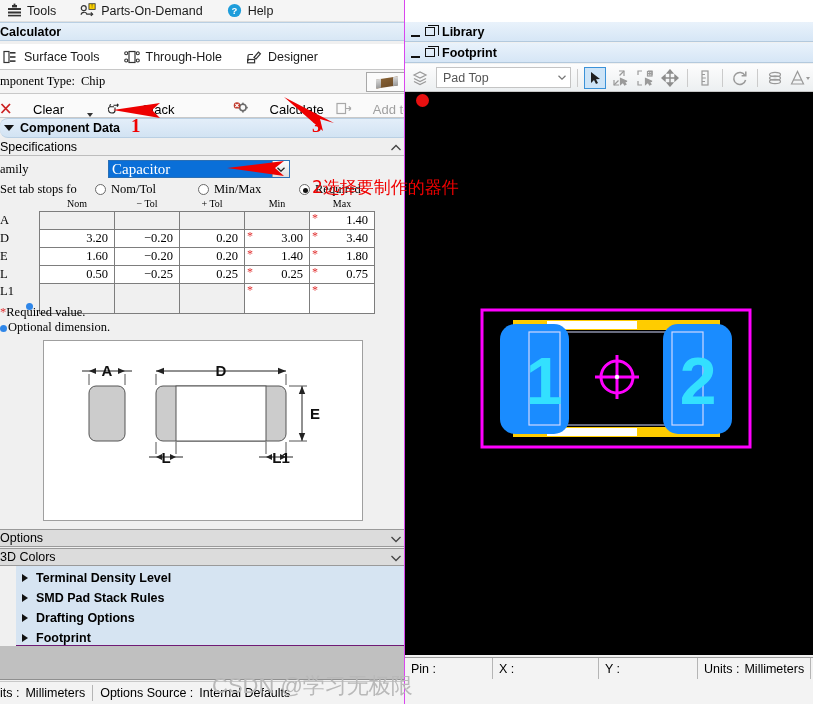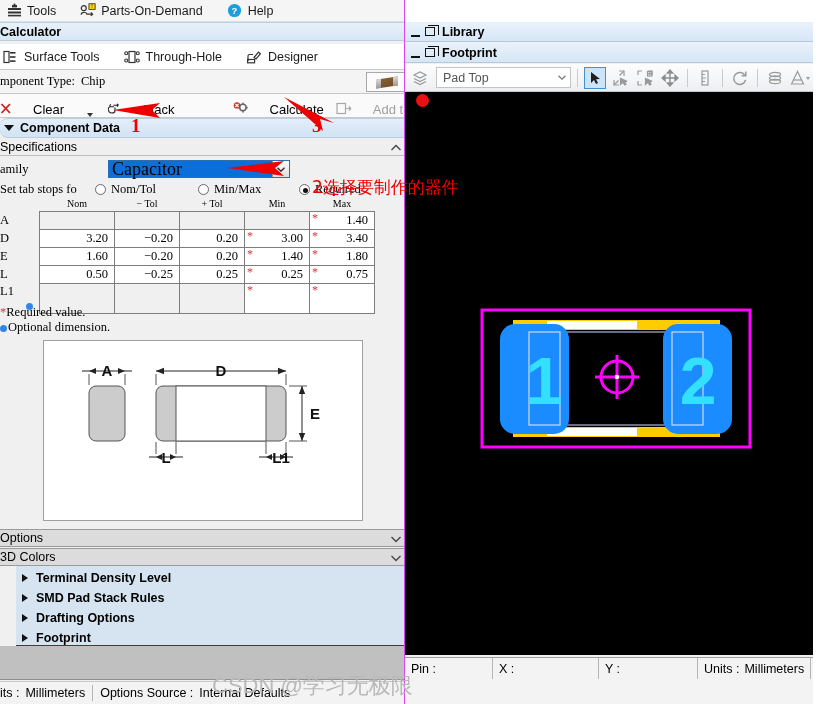--- a/index.html
+++ b/index.html
@@ -169,23 +169,23 @@
     font-size: 12.5px;
   }
   .family-combo {
     position: absolute; left: 108px; top: 0px;
     width: 182px; height: 18px;
     border: 1px solid #2a6fb5;
     background: #ffffff;
     display: flex; align-items: center;
   }
   .family-combo .sel {
-    flex: 1; height: 16px; background: #0a6fd8; color: #000000;
+    flex: 1; height: 16px; background: #0a6fd8; color: #ffffff;
     display: flex; align-items: center; padding-left: 3px;
-    font-family: "Liberation Serif", serif; font-size: 18px;
+    font-family: "Liberation Serif", serif; font-size: 15px;
   }
   .family-combo .btn {
     width: 17px; height: 16px;
     background: linear-gradient(#fdfdfd,#dedede);
     border-left: 1px solid #9a9a9a;
     display: flex; align-items: center; justify-content: center;
   }
 
   
   .tabstoprow {

